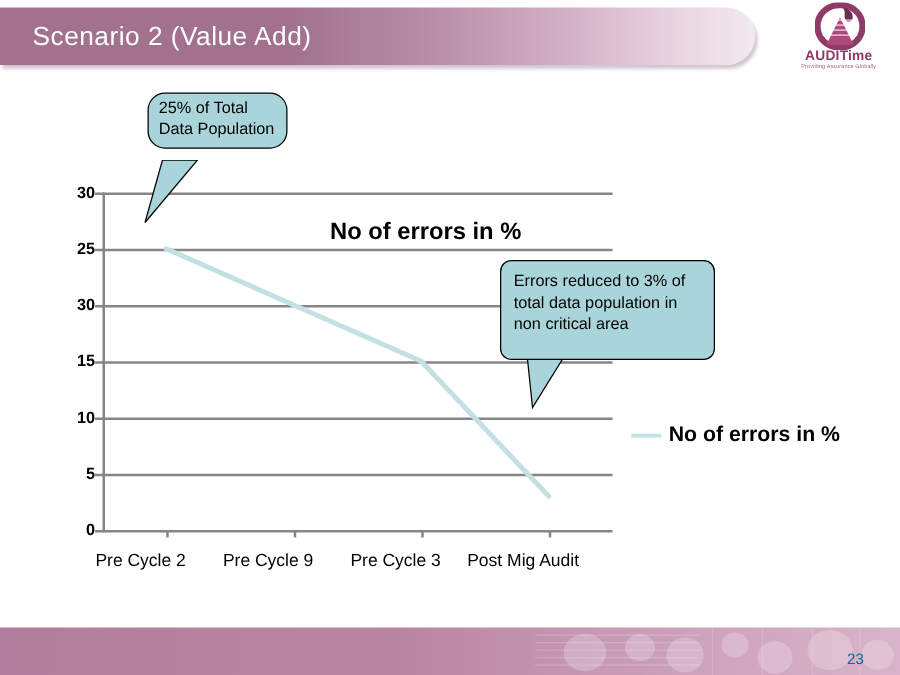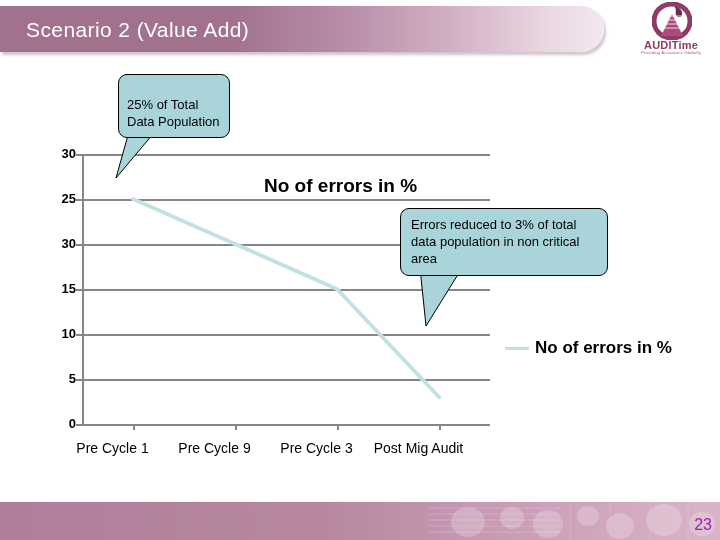--- a/index.html
+++ b/index.html
@@ -68,39 +68,39 @@
 
   .series-svg { position:absolute; left:0; top:0; width:720px; height:380px; pointer-events:none; }
 
   
   .callout {
     position:absolute;
     background:#a9d5da; border:1px solid #000;
     border-radius:9px;
     font-size:13px; color:#000; line-height:17px;
   }
-  .callout-left { left:118px; top:74px; width:112px; padding:21px 8px 7px 8px; }
-  .callout-right { left:400px; top:208px; width:208px; padding:7px 9px 8px 10px; }
+  .callout-left { left:118px; top:74px; width:112px; padding:2px 8px 7px 8px;border-radius:14px; }
+  .callout-right { left:400px; top:208px; width:172px; padding:7px 9px 20px 10px; }
 
   
   .legend { position:absolute; left:485px; top:278px; display:flex; align-items:center; }
   .legend-swatch { width:24px; height:3px; background:#c3e0e3; margin-right:6px; }
   .legend-label { font-size:17px; font-weight:bold; color:#000; white-space:nowrap; }
 
   
   .footer { position:absolute; left:0; bottom:0; width:720px; height:44px; overflow:hidden; }
   .footer-band {
     position:absolute; left:0; top:6px; width:720px; height:38px;
     background:linear-gradient(to right,
        #b07e9c 0%, #b8879f 45%, #c495b0 62%, #cfa4bd 80%, #d9b4c8 100%);
   }
   .footer-deco { position:absolute; right:0; top:6px; width:300px; height:38px; }
   .page-num {
-    position:absolute; right:8px; bottom:6px;
-    font-size:16px; color:#a21caf; font-weight:normal;
+    position:absolute; right:29px; bottom:6px;
+    font-size:12px; color:#0369a1; font-weight:normal;
   }
 </style>
 </head>
 <body>
 
 <div class="slide">
 
   <div class="title-bar"></div>
   <div class="title-text">Scenario 2 (Value Add)</div>
 
@@ -157,21 +157,21 @@
       <div class="xtick" style="left:357px"></div>
     </div>
 
     <svg class="series-svg" viewBox="0 0 720 380">
       <polyline id="series-line" fill="none" stroke="#c3e0e3" stroke-width="4" stroke-linecap="round" stroke-linejoin="round" points="113.0,139.0 215.0,184.0 317.0,229.0 419.0,337.0"></polyline>
     </svg>
 
     <div class="chart-title">No of errors in %</div>
 
     <div class="xlabels">
-      <div class="xlabel" style="left:0px">Pre Cycle 1</div>
+      <div class="xlabel" style="left:0px">Pre Cycle 2</div>
       <div class="xlabel" style="left:102px">Pre Cycle 9</div>
       <div class="xlabel" style="left:204px">Pre Cycle 3</div>
       <div class="xlabel" style="left:306px">Post Mig Audit</div>
     </div>
 
     <div class="legend">
       <span class="legend-swatch"></span>
       <span class="legend-label">No of errors in %</span>
     </div>
   </div>

